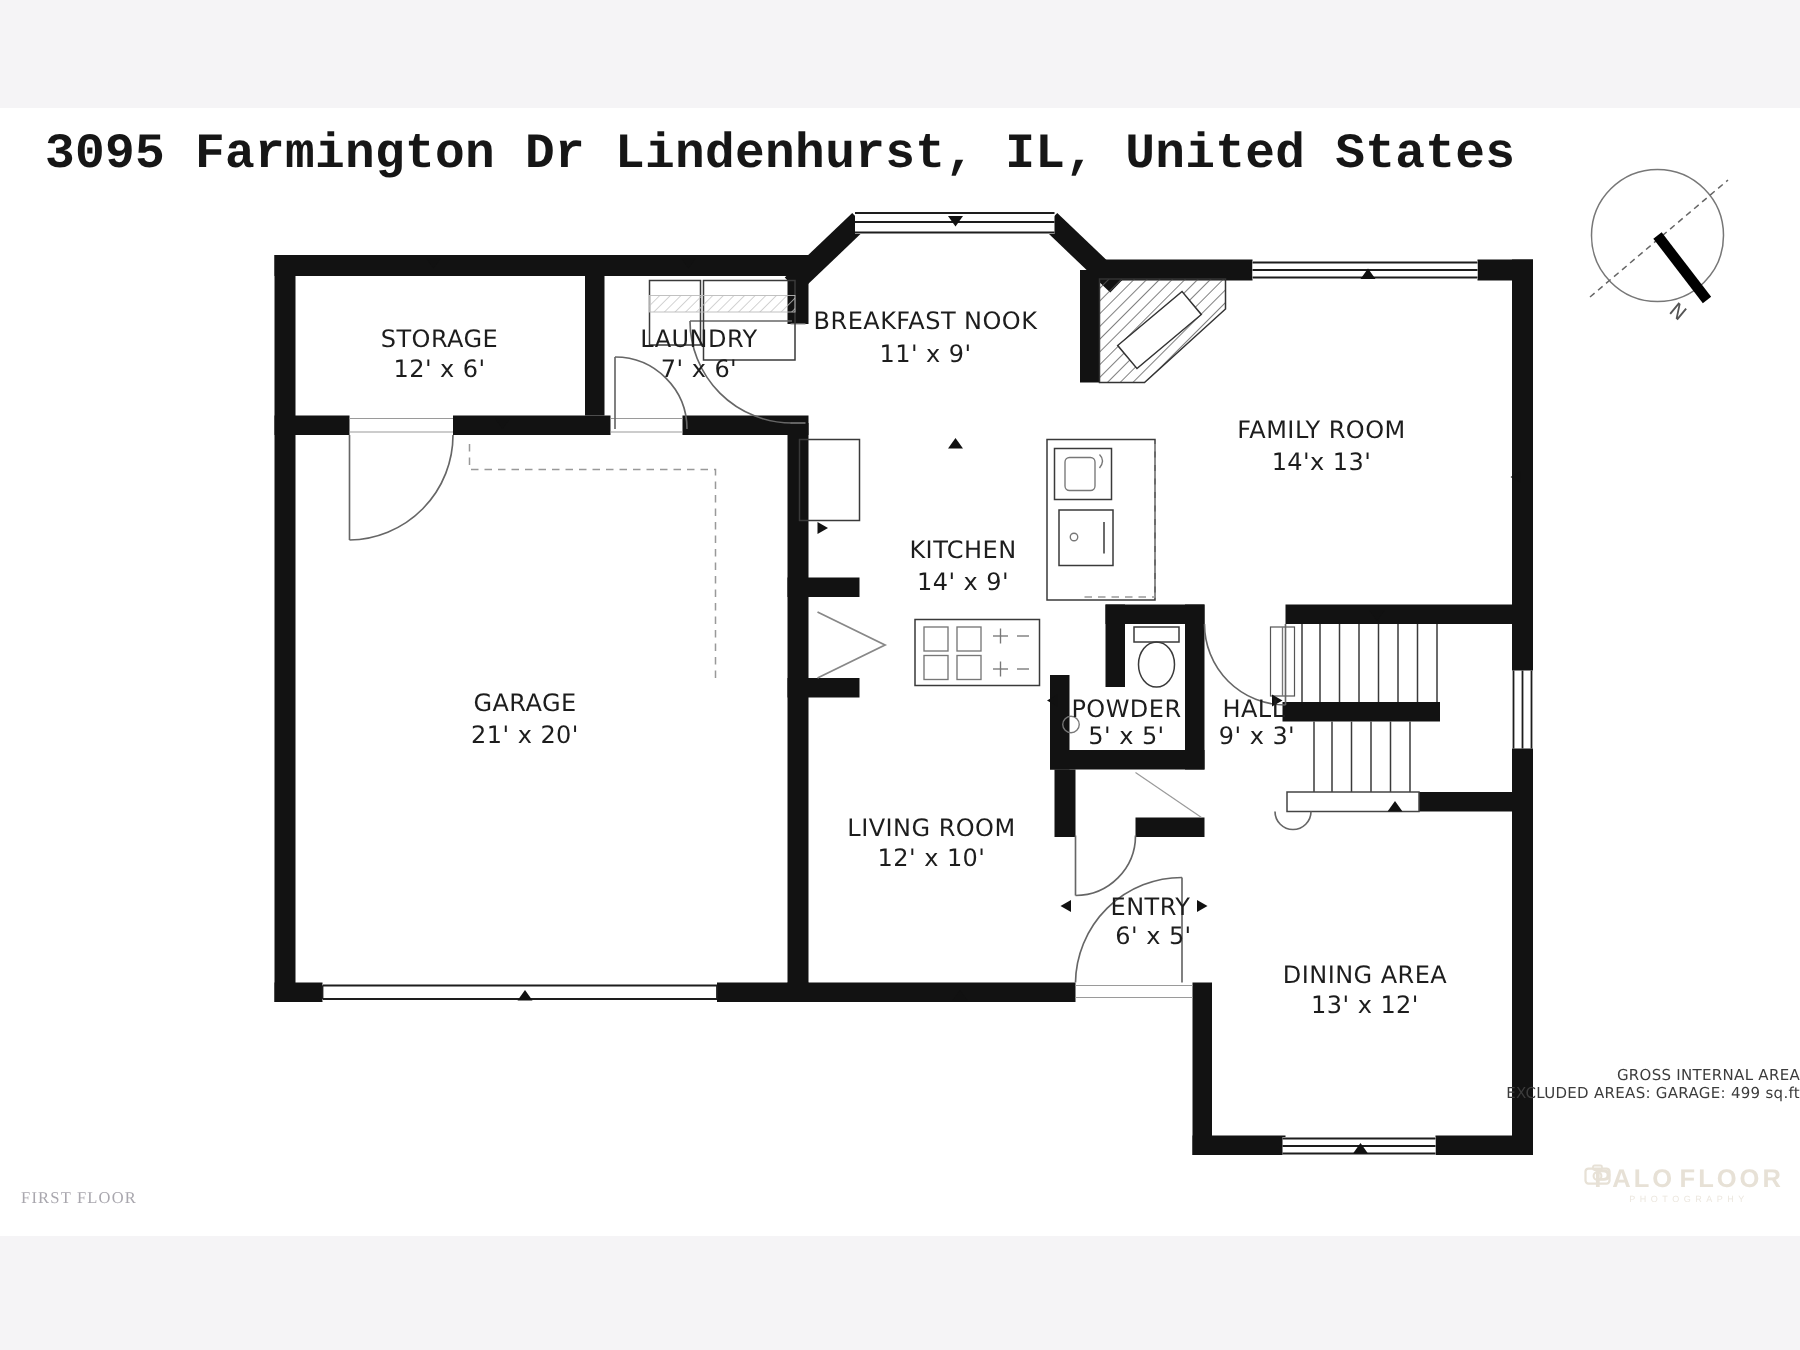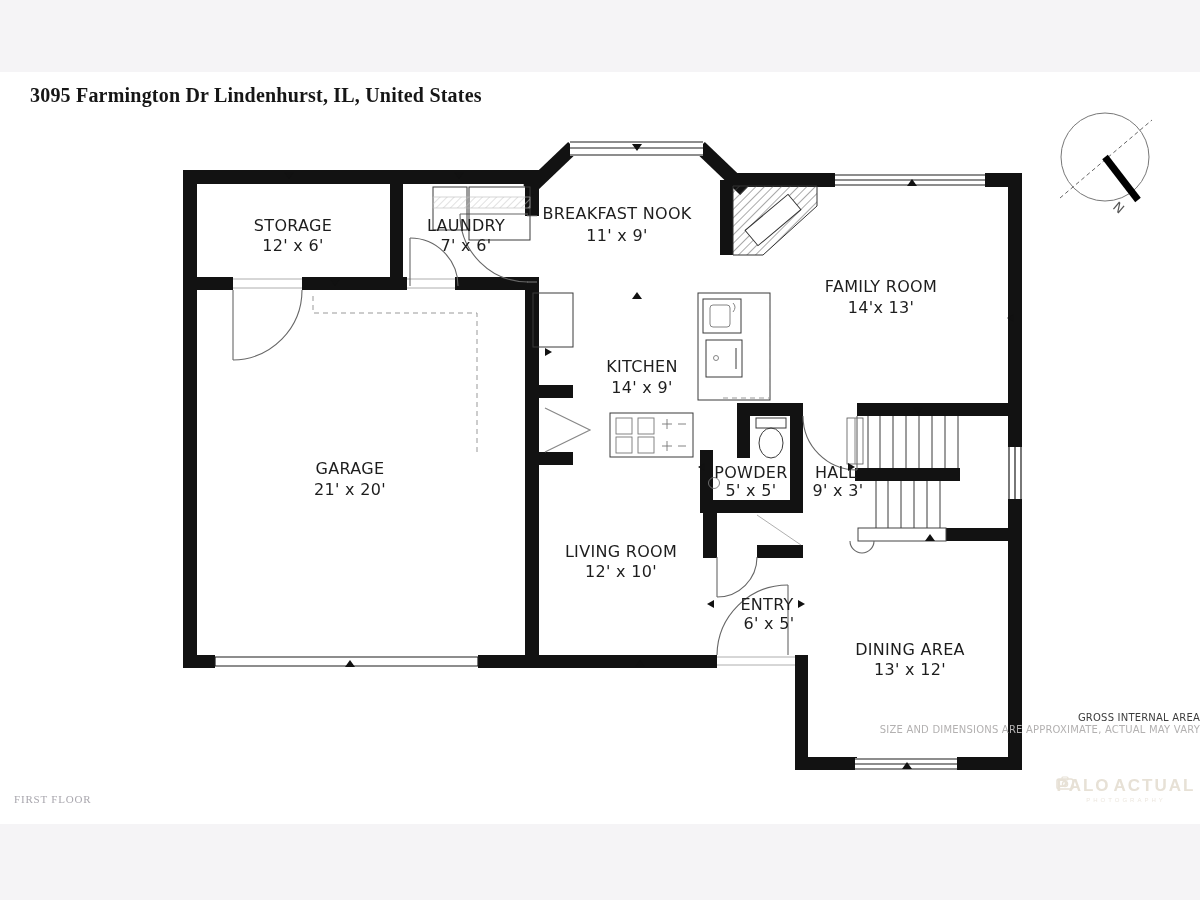--- a/index.html
+++ b/index.html
@@ -1,20 +1,20 @@
 <!DOCTYPE html>
 <html><head>
 <meta charset="utf-8">
 <style>
   html,body{margin:0;padding:0}
   body{width:1200px;height:900px;background:#f5f4f6;position:relative;overflow:hidden;
        font-family:"Liberation Sans",sans-serif}
   .paper{position:absolute;left:0;top:72px;width:1200px;height:752px;background:#ffffff}
-  .title{position:absolute;left:30px;top:84px;font-size:20px;font-weight:600;color:#161616;
-         letter-spacing:0.2px;font-family:Liberation Serif, serif}
+  .title{position:absolute;left:30px;top:84px;font-size:33px;font-weight:600;color:#161616;
+         letter-spacing:0.2px;font-family:Liberation Mono, monospace}
   .footer{position:absolute;left:0;right:0;top:712px;text-align:right;
           font-family:"DejaVu Sans",sans-serif;font-size:10px;line-height:11.5px;
           color:#3c3c3c;letter-spacing:0.2px}
   .footer .muted{color:#b3b1b1}
   .floorlabel{position:absolute;left:14px;top:793px;font-size:11px;color:#a9a7ae;
               letter-spacing:0.8px;font-family:Liberation Serif, serif}
   .watermark{position:absolute;left:1056px;top:776px;width:140px;text-align:center;
              color:#e7e1d6;font-family:"Liberation Sans",sans-serif}
   .watermark .brand{display:flex;align-items:flex-start;justify-content:center;gap:3px;
                     font-size:17px;font-weight:bold;letter-spacing:2px}
@@ -322,29 +322,29 @@
   <g>
     <circle cx="1105" cy="157" r="44" fill="none" stroke="#777" stroke-width="1"></circle>
     <line x1="1060" y1="198" x2="1152" y2="120" stroke="#666" stroke-width="1" stroke-dasharray="4 3"></line>
     <line x1="1105" y1="157" x2="1138" y2="200" stroke="#000" stroke-width="7"></line>
     <text x="1112" y="208" font-family="DejaVu Sans, sans-serif" font-size="13" fill="#555" transform="rotate(40 1112 208)">N</text>
   </g>
 </svg>
 
 <div class="footer">
   <div>GROSS INTERNAL AREA</div>
-  <div class="muted">SIZE AND DIMENSIONS ARE APPROXIMATE, ACTUAL MAY VARY</div>
+  <div>EXCLUDED AREAS: GARAGE: 499 sq.ft</div>
 </div>
 
 <div class="floorlabel">FIRST FLOOR</div>
 
 <div class="watermark">
   <div class="brand">
     <span>PALO</span>
     <svg width="18" height="14" viewBox="0 0 18 14">
       <rect x="1" y="3" width="16" height="10" rx="2" fill="none" stroke="#e7e1d6" stroke-width="1.5"></rect>
       <rect x="6" y="1" width="6" height="3" rx="1" fill="none" stroke="#e7e1d6" stroke-width="1.2"></rect>
       <circle cx="9" cy="8" r="2.6" fill="none" stroke="#e7e1d6" stroke-width="1.4"></circle>
     </svg>
-    <span>ACTUAL</span>
+    <span>FLOOR</span>
   </div>
   <div class="sub">PHOTOGRAPHY</div>
 </div>
 
 </body></html>

